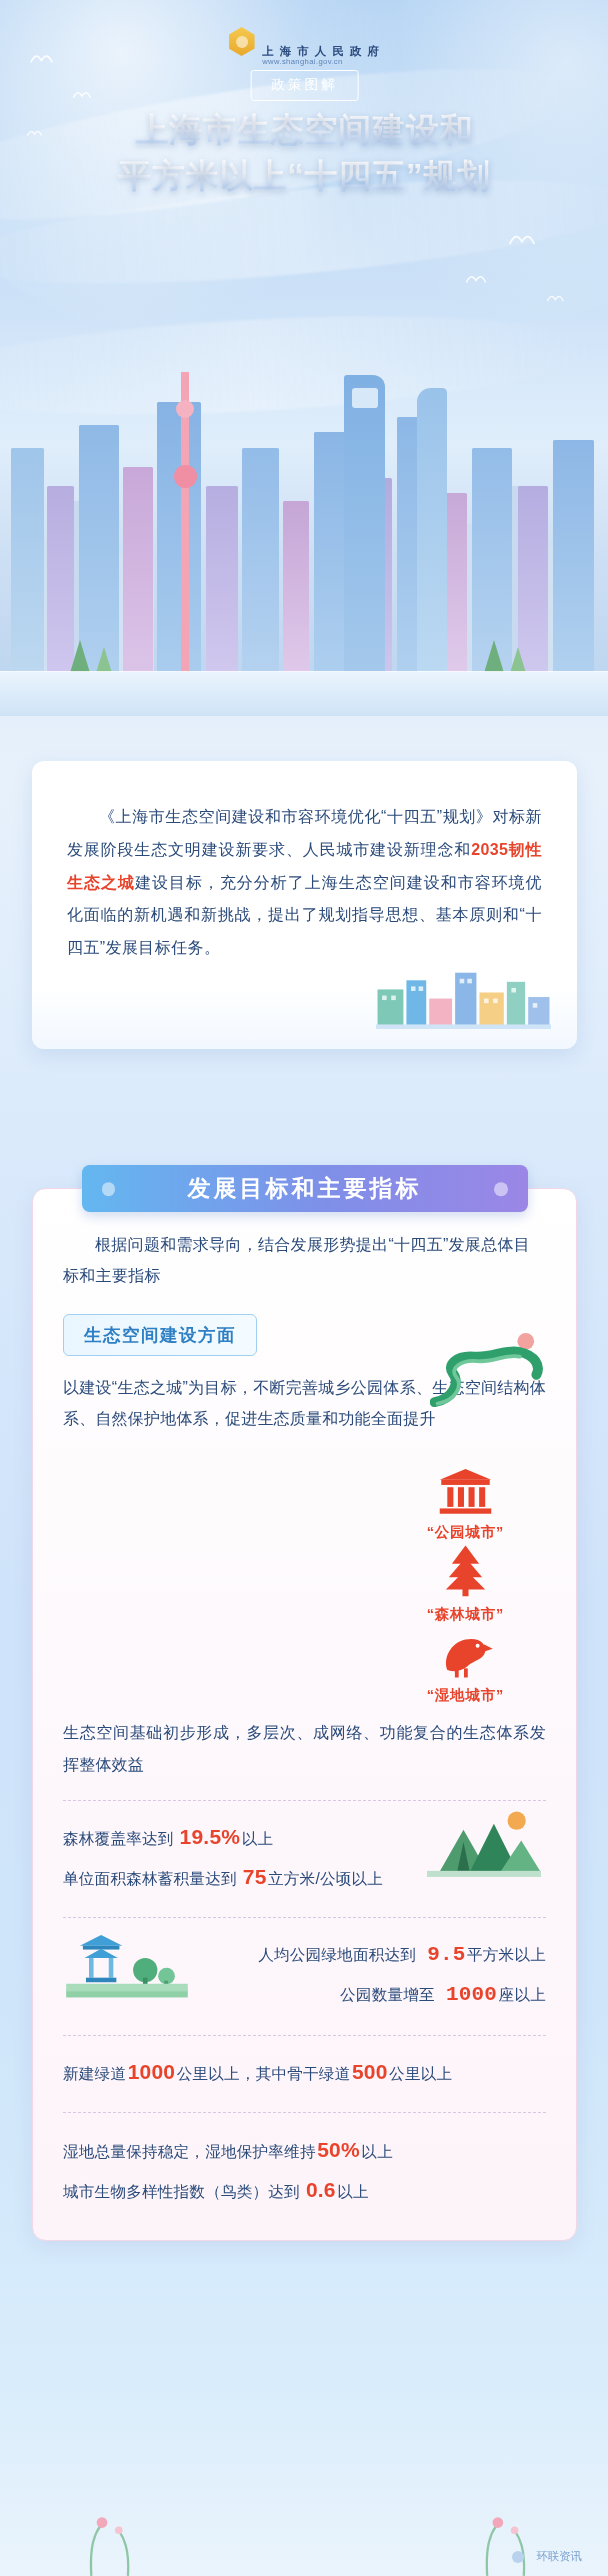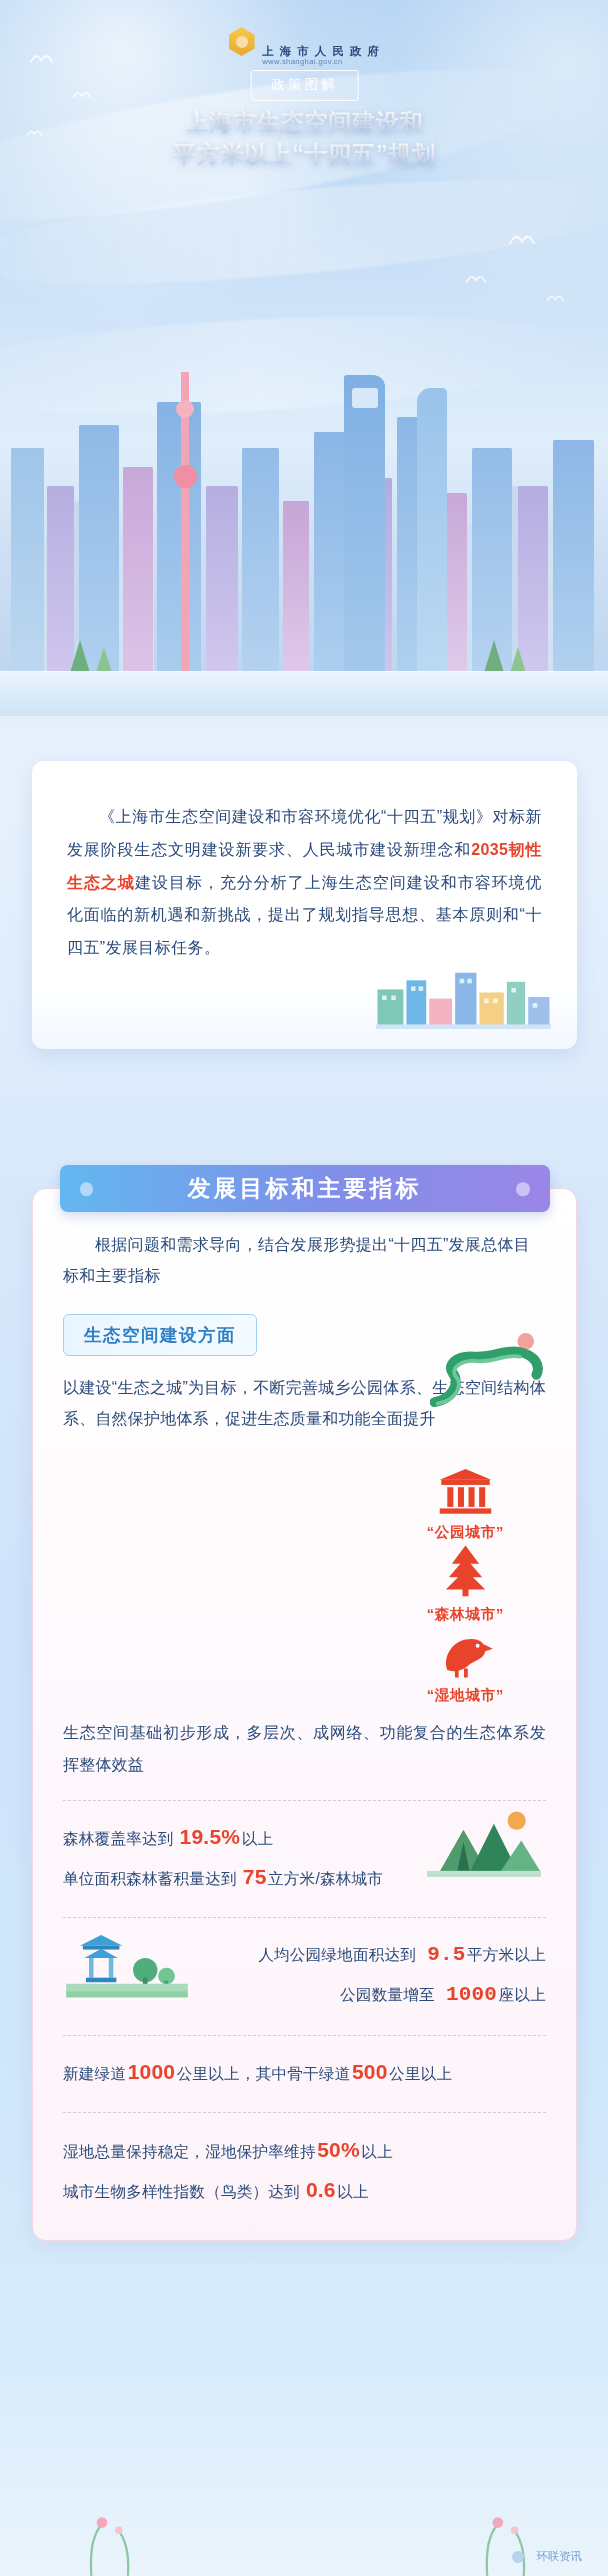--- a/index.html
+++ b/index.html
@@ -73,21 +73,21 @@
     font-size: 13.7px;
     letter-spacing: 3px;
     background: rgba(255,255,255,0.10);
   }
 
   .hero-title {
     position: absolute; top: 107px; left: 0; width: 609px;
     text-align: center;
   }
   .hero-title .line {
-    font-size: 23px;
+    font-size: 33px;
     font-weight: bold;
     letter-spacing: 0.8px;
     line-height: 1.38;
     background: linear-gradient(180deg,#ffffff 0%, #ffffff 45%, #dbeafe 70%, #aecdf0 100%);
     -webkit-background-clip: text;
     background-clip: text;
     color: transparent;
     text-shadow: 0 2.3px 6px rgba(44,80,140,0.28);
   }
 
@@ -129,21 +129,21 @@
   }
   .intro-card .em-red { color: #e8442c; font-weight: bold; }
   .intro-deco {
     position: absolute; right: 26px; bottom: 20px;
     width: 175px; height: 70px;
   }
 
   
   .sec-head {
     position: relative;
-    width: 490px; margin: 0 auto;
+    width: 446px; margin: 0 auto;
     height: 47px;
     border-radius: 7.6px;
     background: linear-gradient(90deg,#63b7f0 0%, #7f8fe8 55%, #9b86e6 100%);
     color: #ffffff;
     font-size: 23px; font-weight: bold;
     letter-spacing: 3px;
     display: flex; align-items: center; justify-content: center;
     box-shadow: 0 4.6px 12px rgba(90,130,200,0.28);
   }
   .sec-head::before, .sec-head::after {
@@ -423,21 +423,21 @@
         <svg width="114" height="73" viewBox="0 0 150 96">
           <circle cx="118" cy="18" r="12" fill="#f3a94f"></circle>
           <polygon points="16,86 48,30 80,86" fill="#4e9b6e"></polygon>
           <polygon points="56,86 88,22 120,86" fill="#2f8459"></polygon>
           <polygon points="96,86 124,44 150,86" fill="#63b384"></polygon>
           <polygon points="40,84 48,46 56,84" fill="#2b6f4c"></polygon>
           <rect x="0" y="84" width="150" height="8" fill="#bfe0cd"></rect>
         </svg>
       </div>
       <div class="stat-line"><span>森林覆盖率达到 </span><span class="num">19.5%</span><span>以上</span></div>
-      <div class="stat-line"><span>单位面积森林蓄积量达到 </span><span class="num">75</span><span>立方米/森林城市</span></div>
+      <div class="stat-line"><span>单位面积森林蓄积量达到 </span><span class="num">75</span><span>立方米/公顷以上</span></div>
     </div>
 
     
     <div class="stat-block">
       <div style="position:absolute; left:3px; top:7.6px; width:122px; height:76px;">
         <svg width="122" height="76" viewBox="0 0 160 100">
           <rect x="0" y="84" width="160" height="10" fill="#8fd0a6"></rect>
           <polygon points="46,12 74,26 18,26" fill="#3f9fd6"></polygon>
           <rect x="22" y="26" width="48" height="5" fill="#2f86bd"></rect>
           <polygon points="46,30 68,42 24,42" fill="#3f9fd6"></polygon>

